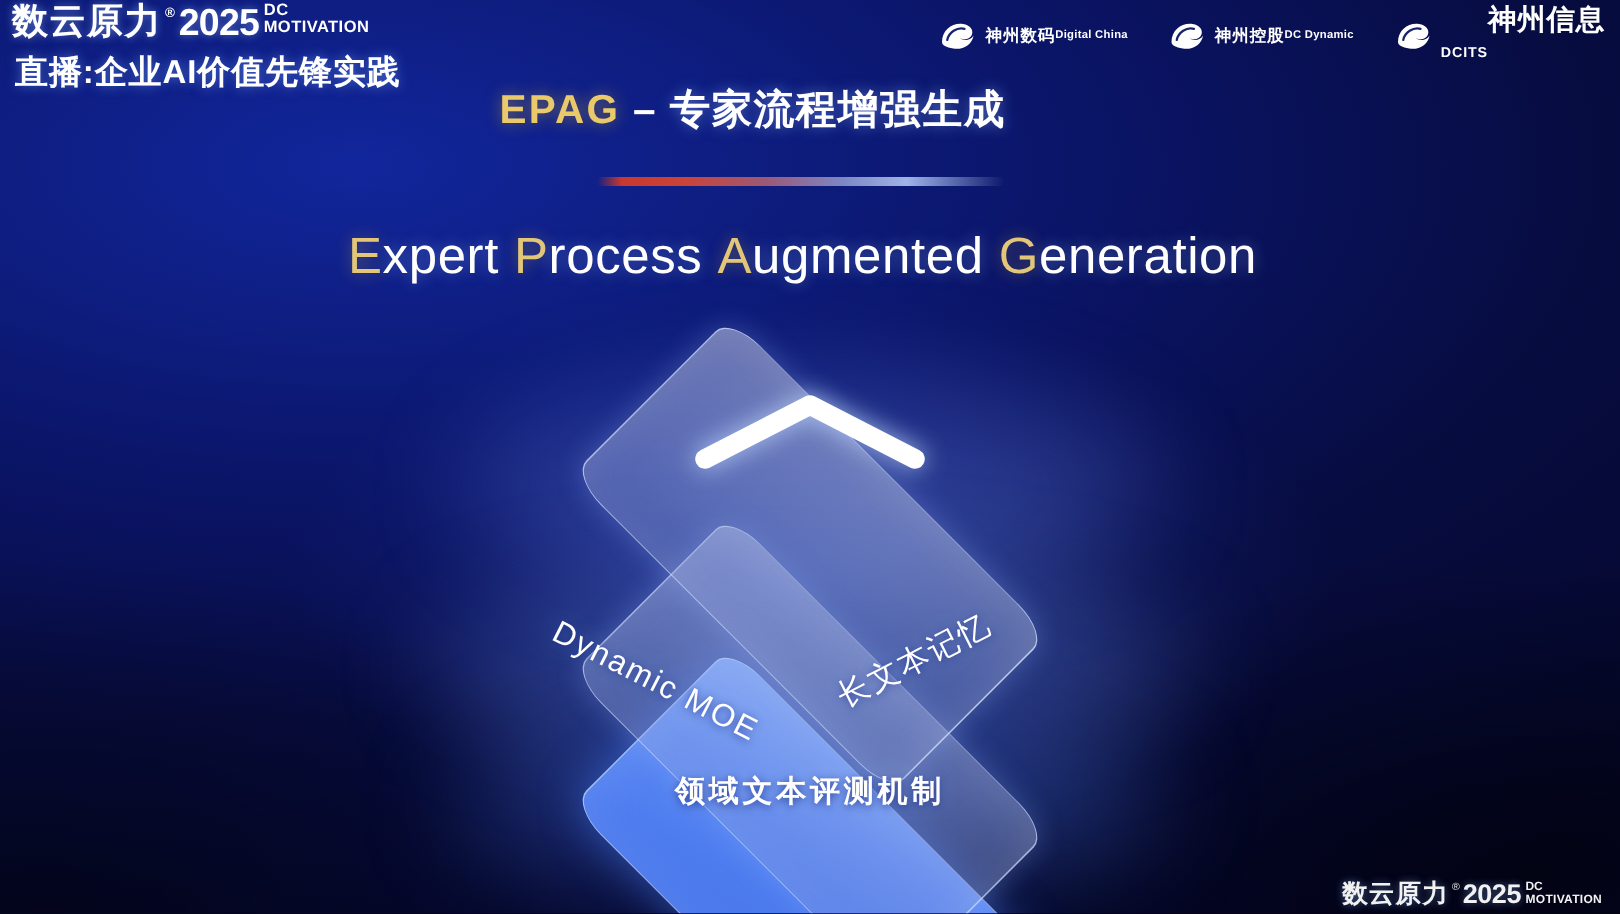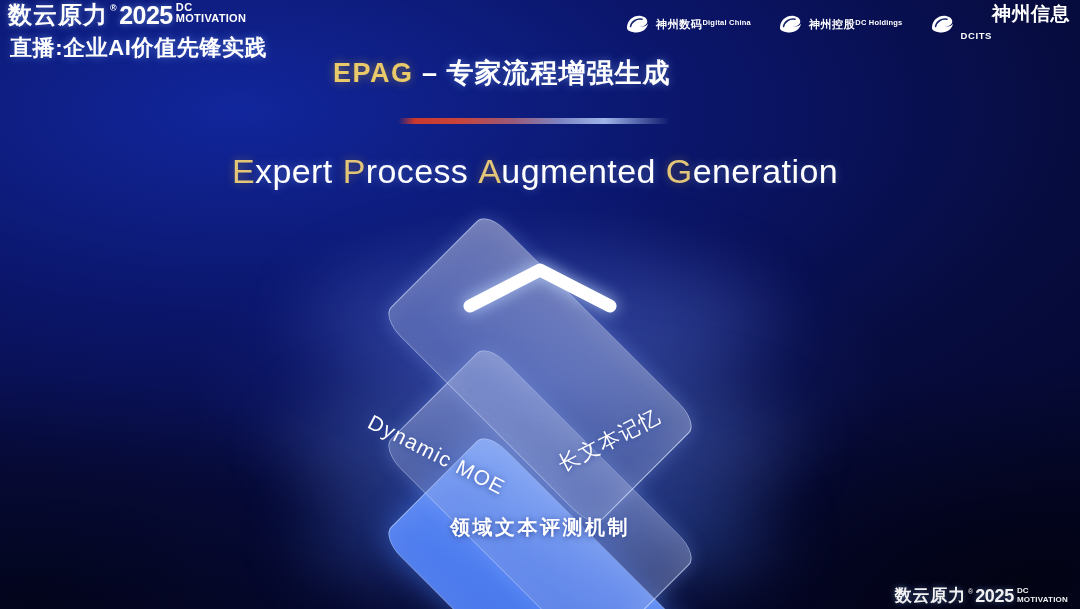--- a/index.html
+++ b/index.html
@@ -243,21 +243,21 @@
 
     <div class="logo">
       <span class="mark">
         <svg width="26" height="22" viewBox="0 0 26 22">
           <path d="M3 15 C3 7, 10 2, 17 3 C22 3.8, 24 7, 23 10 C22 13, 18 14, 15 12.5 C18 14.6, 22.5 13.6, 24 10.6 C23.4 16.4, 17 20.5, 10.5 19.4 C5.8 18.6, 3 17.2, 3 15 Z" fill="#ffffff"></path>
           <path d="M6.5 13.6 C7.6 8.4, 13 5, 18 6.2" stroke="#16246e" stroke-width="1.5" fill="none" stroke-linecap="round"></path>
         </svg>
       </span>
       <span class="txt">
         <span class="cn">神州控股</span>
-        <span class="en">DC Holdings</span>
+        <span class="en">DC Dynamic</span>
       </span>
     </div>
 
     <div class="logo dcits">
       <span class="mark">
         <svg width="26" height="22" viewBox="0 0 26 22">
           <path d="M3 15 C3 7, 10 2, 17 3 C22 3.8, 24 7, 23 10 C22 13, 18 14, 15 12.5 C18 14.6, 22.5 13.6, 24 10.6 C23.4 16.4, 17 20.5, 10.5 19.4 C5.8 18.6, 3 17.2, 3 15 Z" fill="#ffffff"></path>
           <path d="M6.5 13.6 C7.6 8.4, 13 5, 18 6.2" stroke="#16246e" stroke-width="1.5" fill="none" stroke-linecap="round"></path>
         </svg>
       </span>

